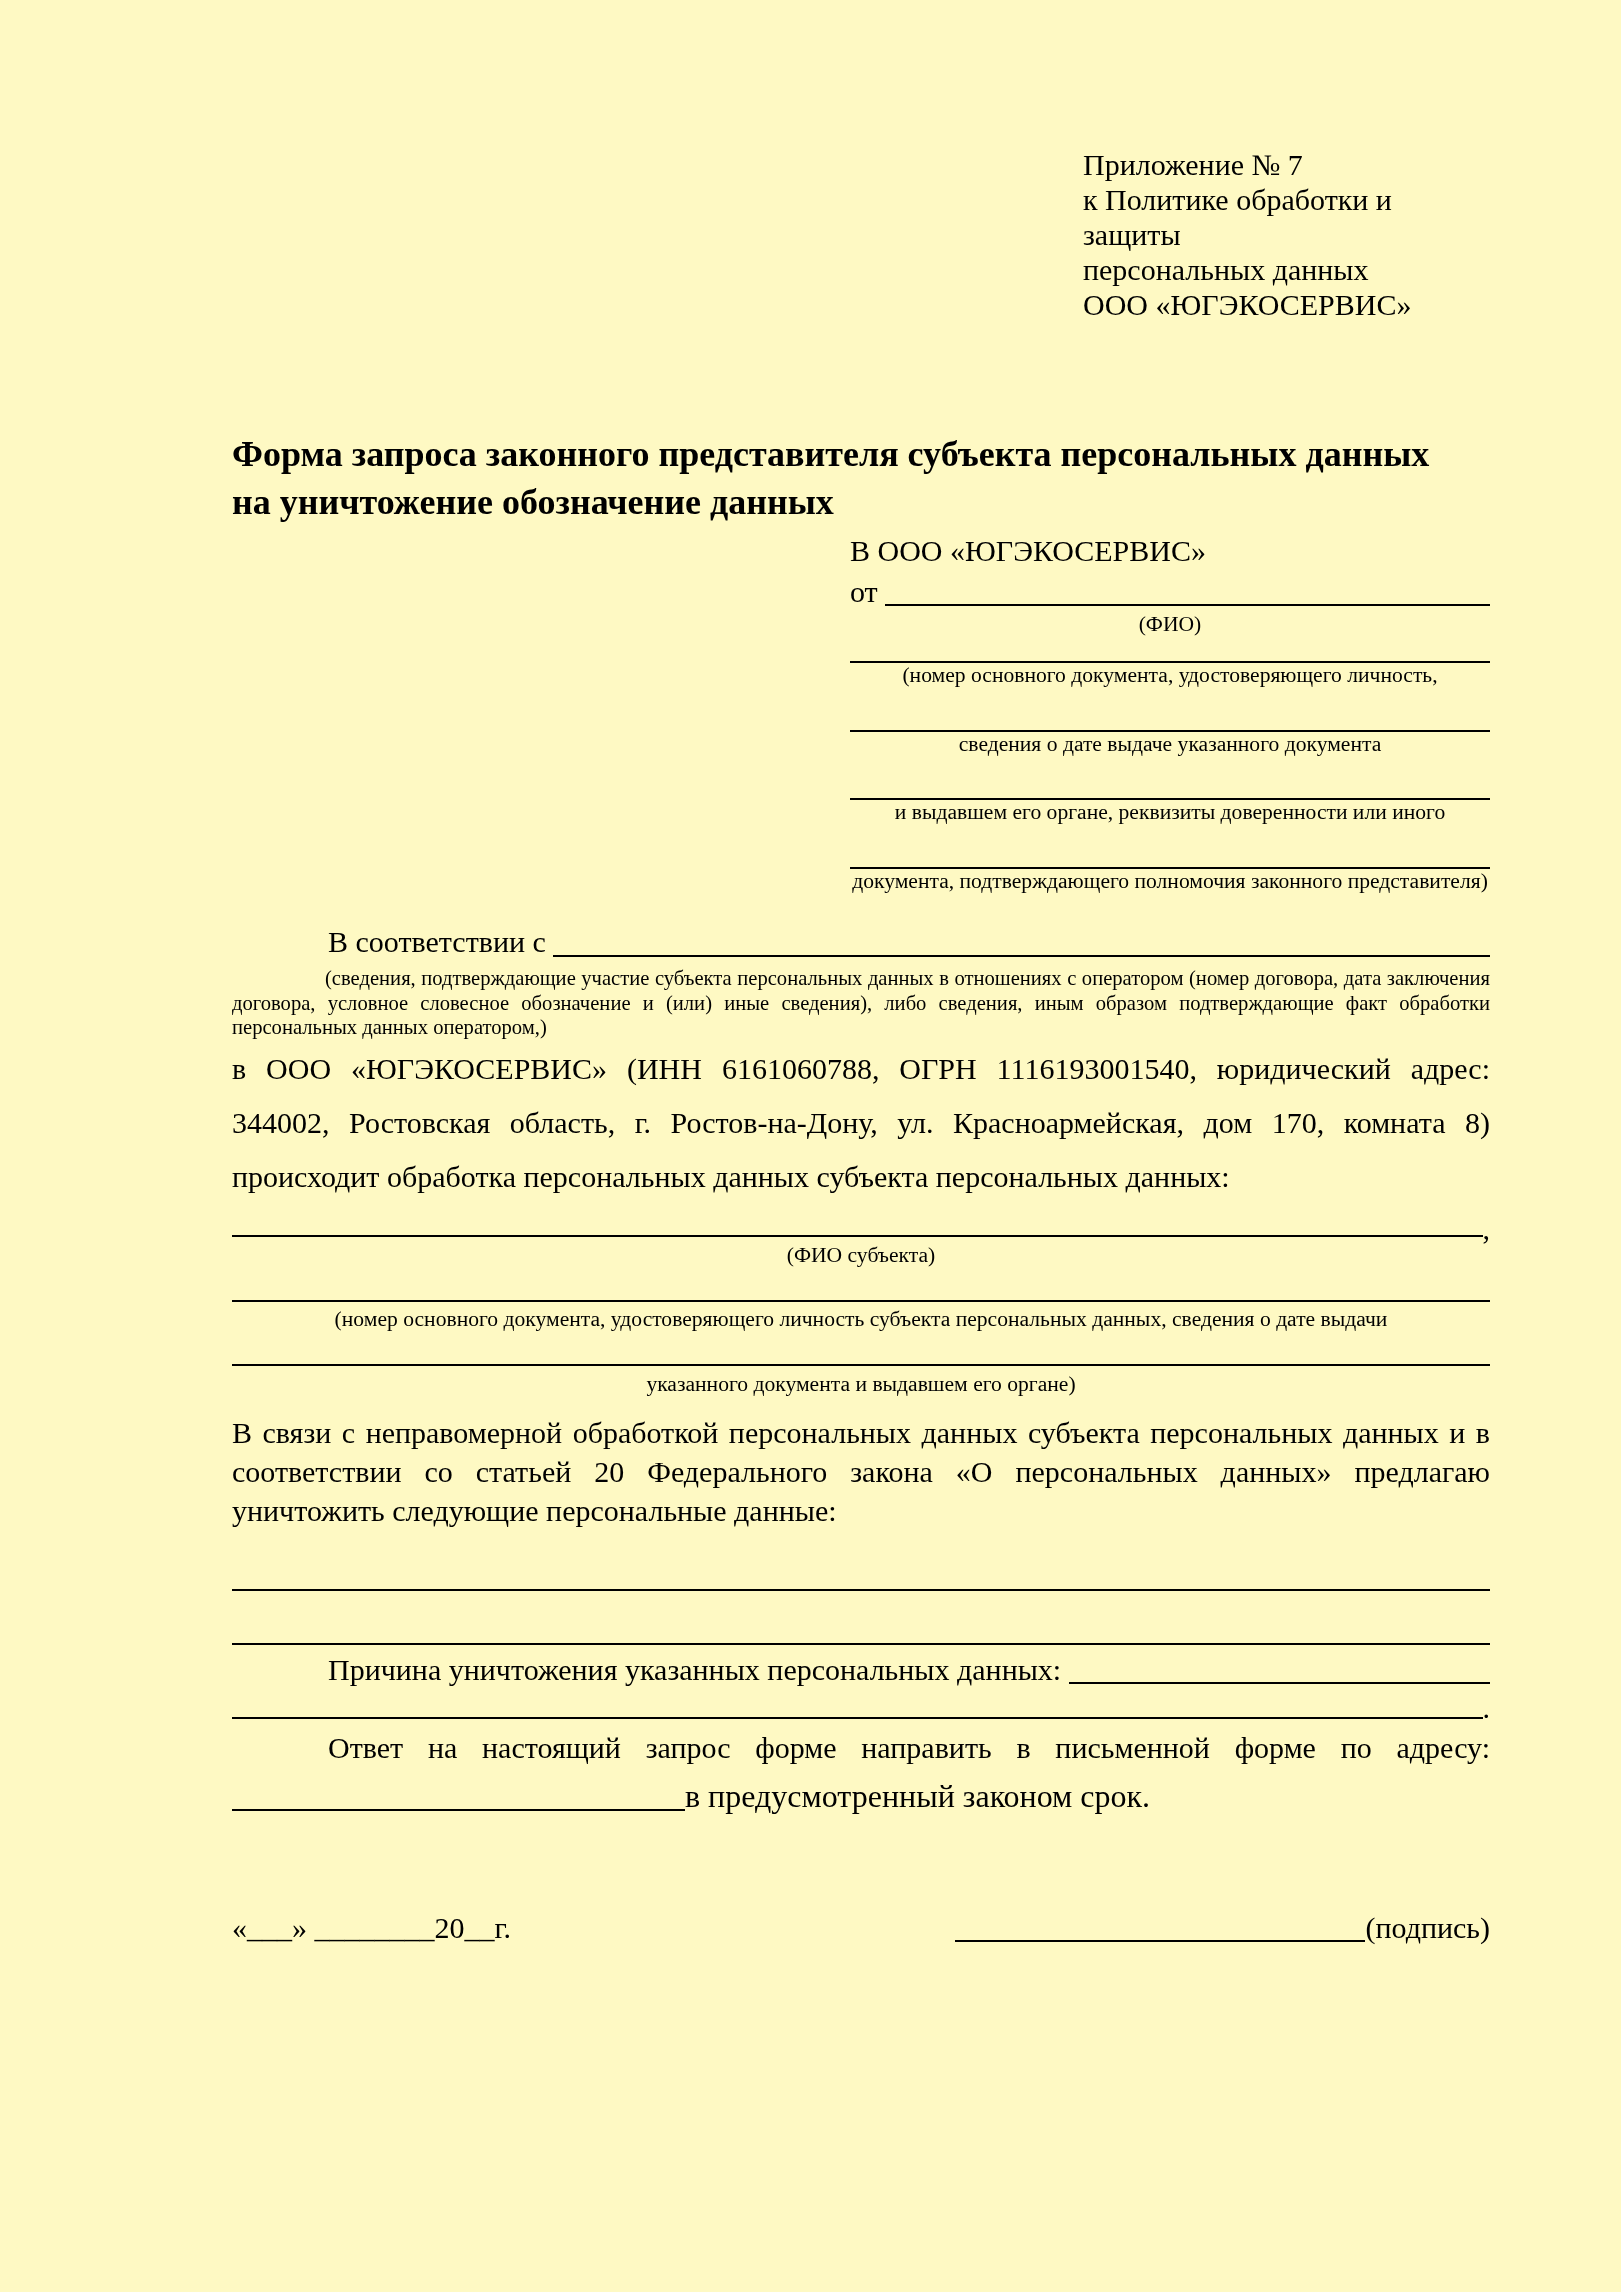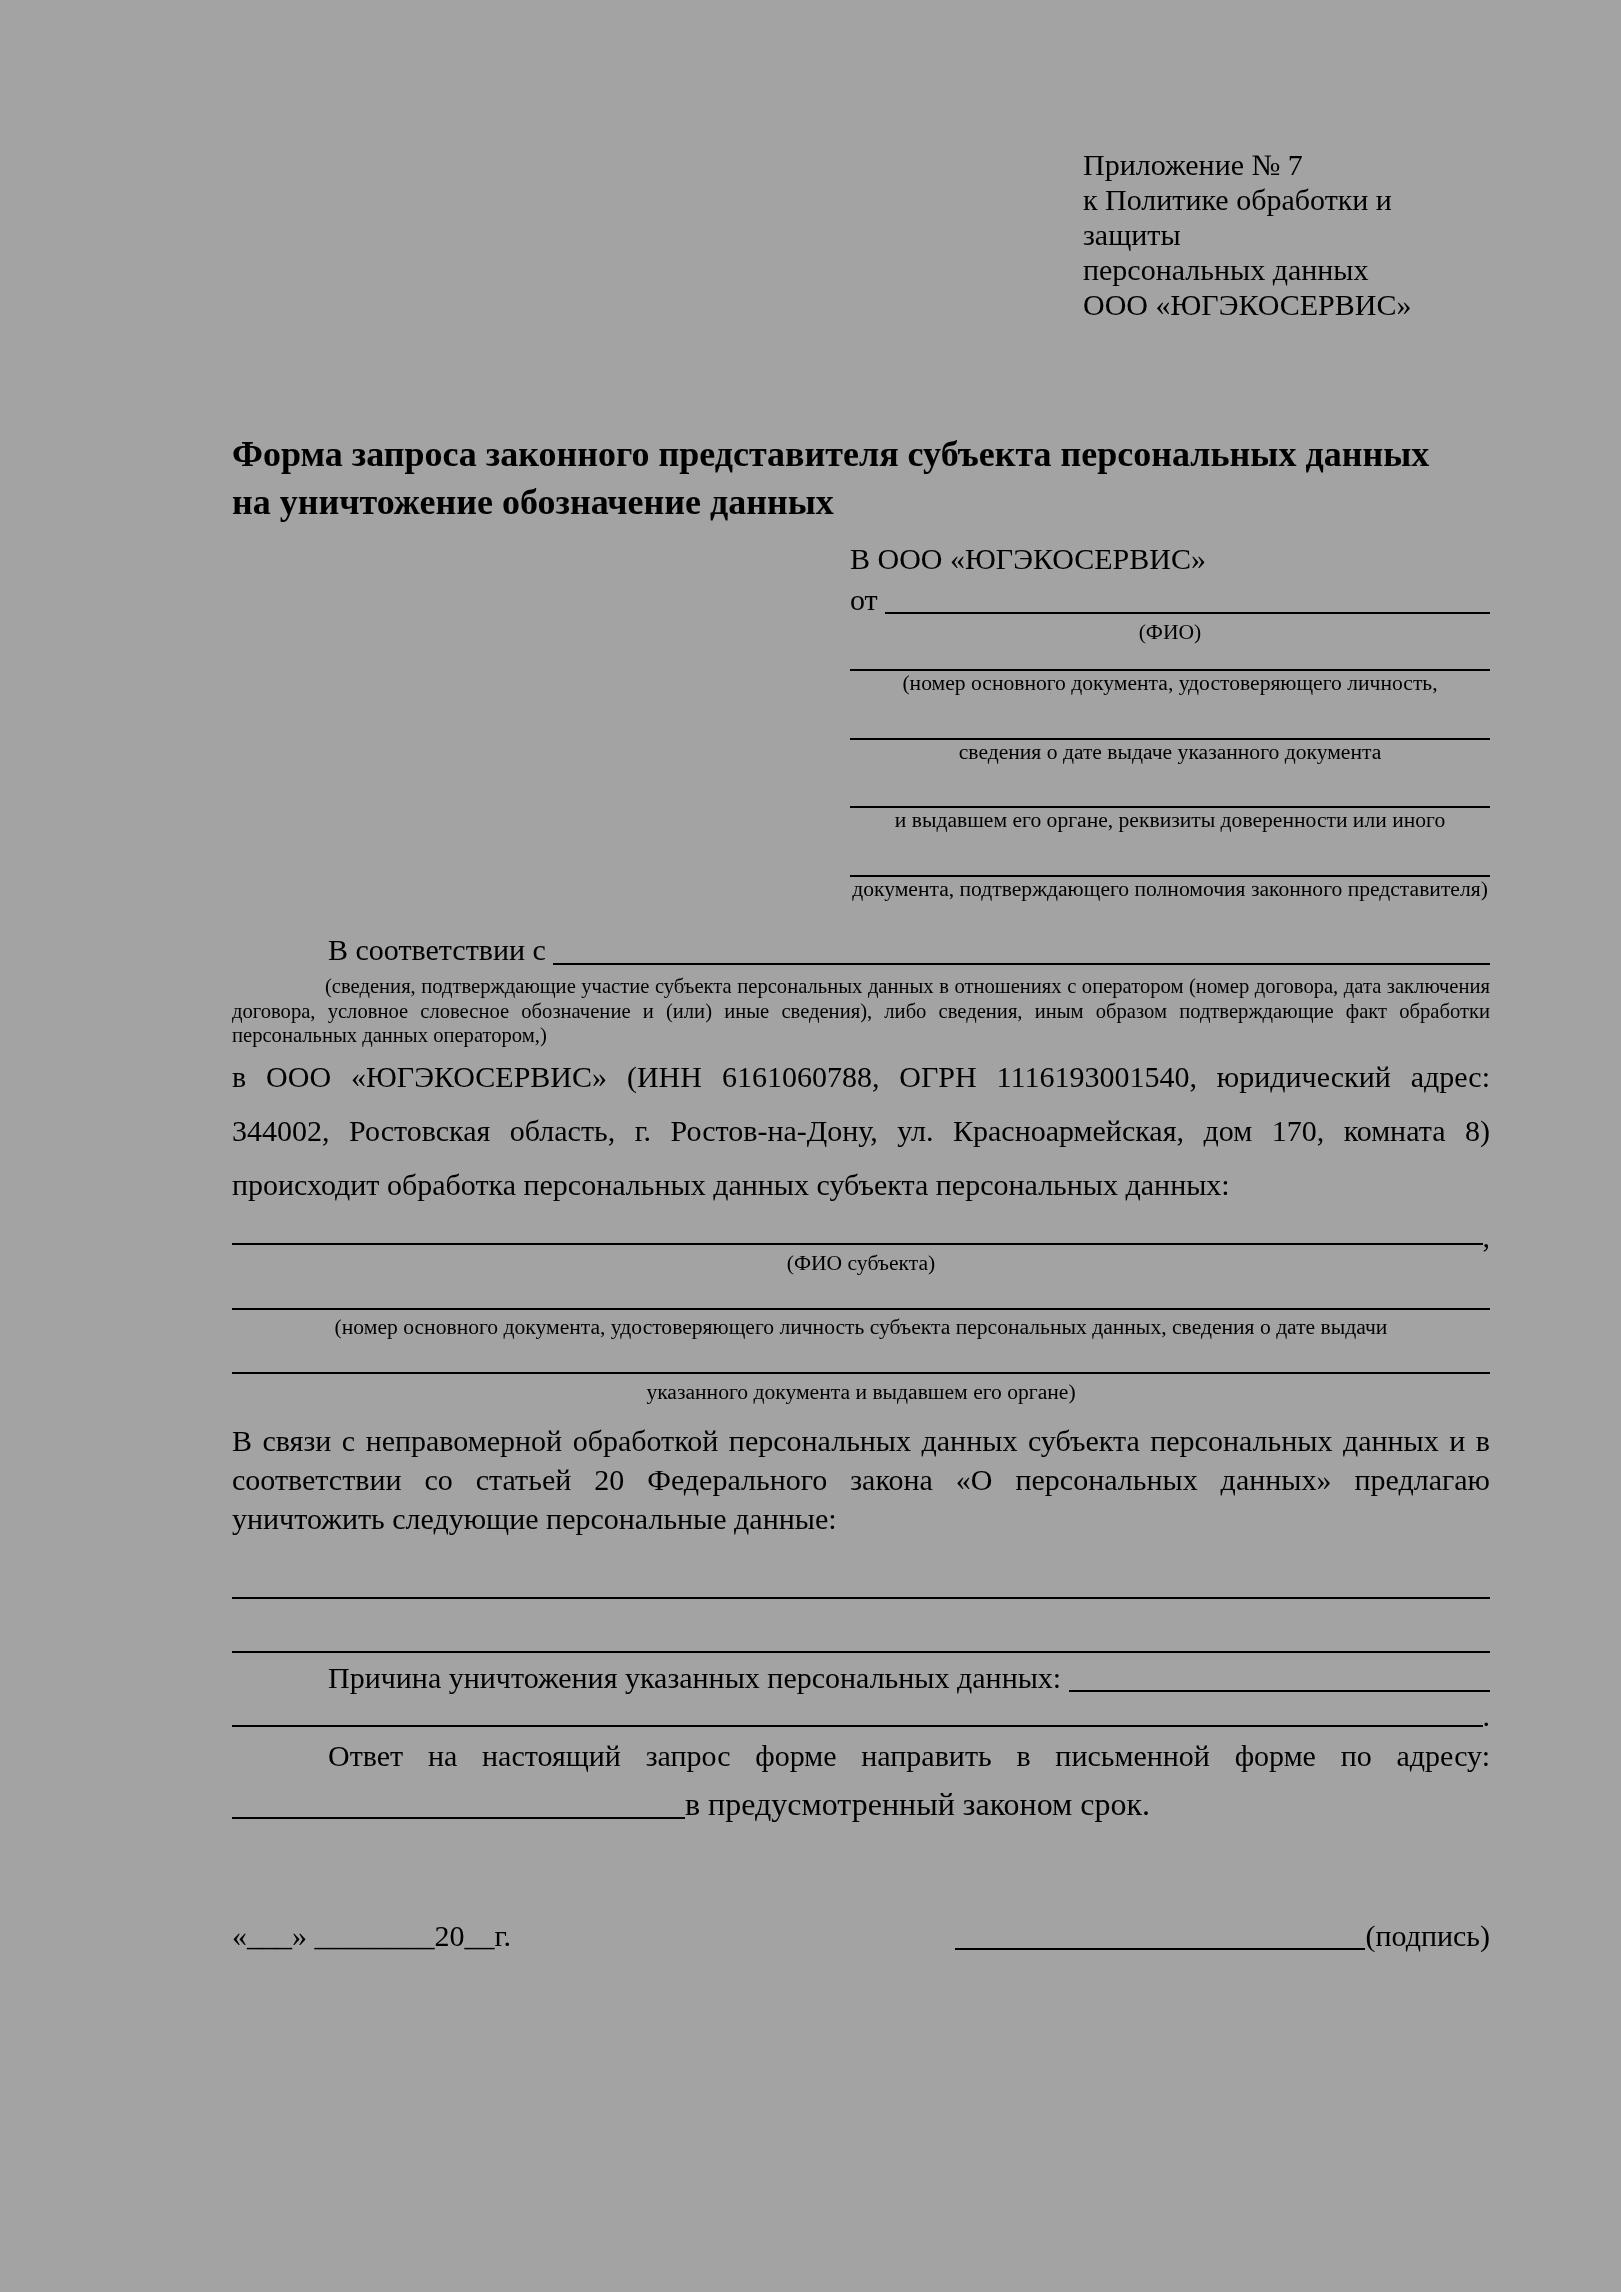--- a/index.html
+++ b/index.html
@@ -1,32 +1,32 @@
 <!DOCTYPE html>
 <html lang="ru"><head>
 <meta charset="utf-8">
 <style>
   * { margin:0; padding:0; box-sizing:border-box; }
   html,body { background:#888; }
   .page {
     position:relative;
     width:1621px; height:2293px;
     margin:0 auto;
-    background:#a3a3a3;
+    background:#fef9c3;
     color:#000000;
     font-family:"Liberation Serif","DejaVu Serif",serif;
     padding:147px 131px 4px 232px;
     overflow:hidden;
   }
   
   .hdr { margin-left:851px; font-size:30px; line-height:35px; }
   
   .title { margin-top:108px; text-align:left; font-weight:bold; font-size:36px; line-height:48px; }
   
-  .addr { margin-left:618px; margin-top:12px; font-size:30px; line-height:41px; }
+  .addr { margin-left:618px; margin-top:4px; font-size:30px; line-height:41px; }
   .flexrow { display:flex; align-items:flex-end; }
   .fill { flex:1 1 auto; border-bottom:2.9px solid #000; margin-bottom:5.9px; height:0; }
   .cap { font-size:21.6px; line-height:25.5px; text-align:center; }
   .frow .rline { border-bottom:2.9px solid #000; height:43px; }
   .frow.first .rline { height:25.5px; }
   
   .accord { margin-top:25.5px; font-size:30px; line-height:43px; }
   .accord .lbl { margin-left:96px; white-space:nowrap; }
   .note { font-size:20.6px; line-height:24.5px; text-align:justify; text-indent:93px; margin-top:3.9px; }
   .para { font-size:30px; text-align:justify; }

